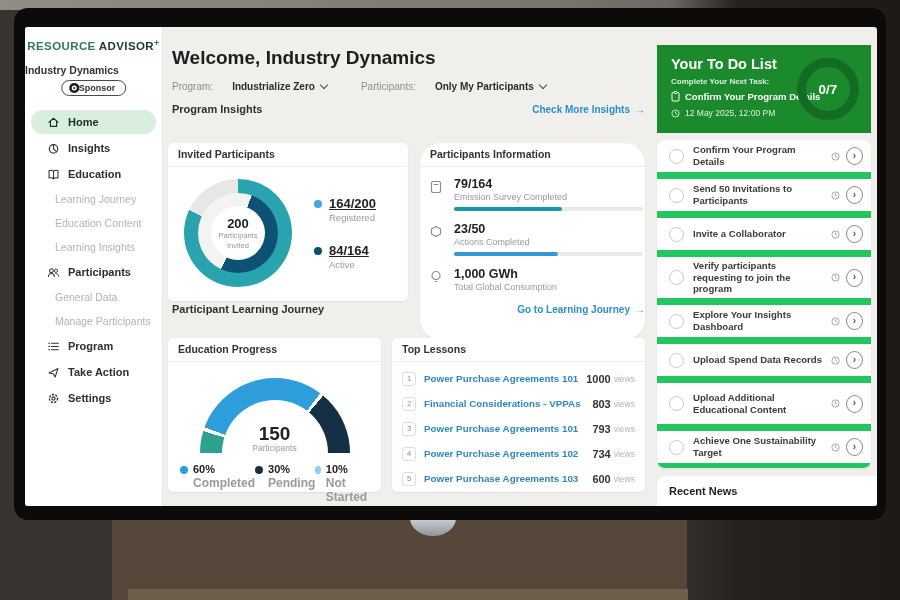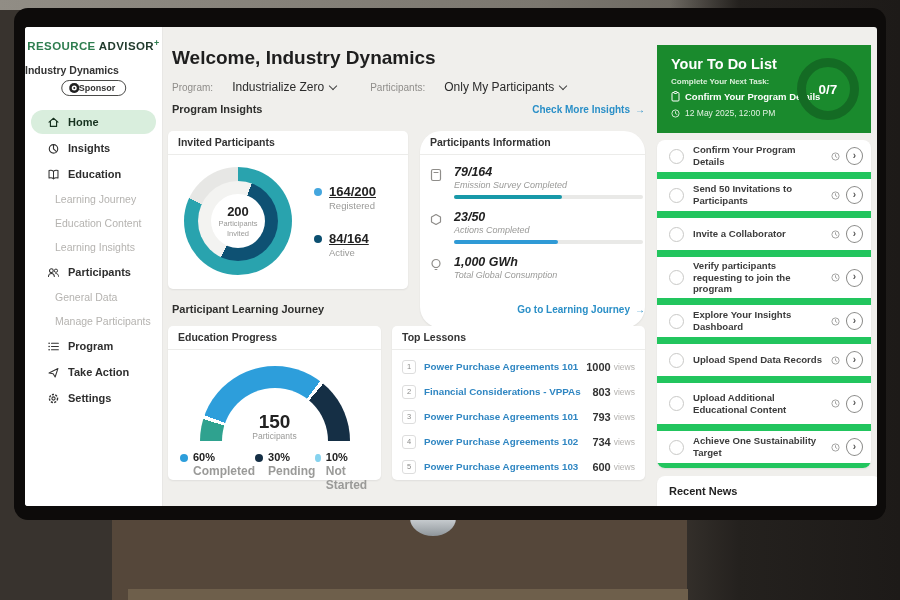--- a/index.html
+++ b/index.html
@@ -35,47 +35,47 @@
   .nav-item{height:24px;display:flex;align-items:center;gap:8px;padding-left:16px;
     font-size:11px;font-weight:bold;color:#2e2e2e;margin:1px 6px;}
   .nav-item.active{background:#d9eedd;border-radius:13px;color:#17321f;}
   .nav-item.sub{font-weight:normal;color:#b5b3b0;padding-left:24px;font-size:10.5px;height:22px;}
   .nav-item svg{flex:0 0 auto;}
   
   .main{position:absolute;left:137px;top:0;width:493px;height:100%;}
   .h1{position:absolute;left:10px;top:20px;font-size:19px;font-weight:bold;color:#1e1e1e;}
   .filters{position:absolute;left:10px;top:53px;display:flex;gap:34px;align-items:center;}
   .f-label{color:#8f8d8a;font-size:10px;margin-right:5px;}
-  .f-value{font-size:12px;font-weight:normal;color:#2b2b2b;padding-left:14px;}
+  .f-value{font-size:10px;font-weight:bold;color:#2b2b2b;padding-left:14px;}
   .chev{display:inline-block;width:5px;height:5px;border-right:1.6px solid #444;
     border-bottom:1.6px solid #444;transform:rotate(45deg);margin-left:6px;vertical-align:2px;}
   .sec-row{position:absolute;left:10px;right:10px;display:flex;justify-content:space-between;align-items:center;}
   .sec-title{font-size:11px;font-weight:bold;color:#2f2f2d;}
   .sec-link{font-size:10px;font-weight:bold;color:#2a8fc7;display:flex;gap:5px;cursor:pointer;}
-  .card{position:absolute;background:#fff;border-radius:5px;box-shadow:0 1px 2px rgba(0,0,0,.07);}
+  .card{position:absolute;background:#fff;border-radius:5px;box-shadow:0 1px 2px rgba(0,0,0,.07);margin-top:12px;}
   .card-title{height:23px;line-height:23px;padding:0 10px;font-size:10.5px;font-weight:bold;
     color:#333;border-bottom:1px solid #ececea;}
   
   .inv-body{display:flex;align-items:center;padding:12px 8px 0 16px;}
   .donut{position:relative;width:108px;height:108px;border-radius:50%;
     background:conic-gradient(#29a3ae 0 295deg,#e7e7e5 295deg 360deg);}
   .donut-inner{position:absolute;inset:14px;border-radius:50%;
     background:conic-gradient(from 20deg,#0e5173 0 185deg,#f3f3f1 185deg 360deg);}
   .donut-hole{position:absolute;inset:27px;border-radius:50%;background:#fff;}
   .donut-center{position:absolute;inset:0;display:flex;flex-direction:column;
     align-items:center;justify-content:center;text-align:center;}
   .dc-val{font-size:13px;font-weight:bold;color:#222;}
   .dc-sub{font-size:7.5px;color:#9a9a98;line-height:1.3;}
   .inv-legend{margin-left:22px;display:flex;flex-direction:column;gap:20px;}
   .lg-item{display:flex;align-items:flex-start;gap:7px;}
   .dot{width:8px;height:8px;border-radius:50%;margin-top:4px;}
   .lg-val{font-size:13px;font-weight:bold;color:#222;text-decoration:underline;}
   .lg-lab{font-size:9.5px;color:#9a9a98;margin-top:1px;}
   
-  .pi-body{padding:10px 2px 0 10px;display:flex;flex-direction:column;gap:11px;font-style:italic;}
+  .pi-body{padding:10px 2px 0 10px;display:flex;flex-direction:column;gap:11px;}
   .pi-row{display:flex;gap:8px;}
   .pi-ic{width:16px;padding-top:3px;color:#8f8d8a;}
   .pi-main{flex:1;}
   .pi-val{font-size:12.5px;font-weight:bold;color:#222;}
   .pi-lab{font-size:9px;color:#9a9a98;margin-top:1px;}
   .bar{height:4px;border-radius:2px;background:#e9e9e7;margin-top:5px;}
   .bar i{display:block;height:100%;border-radius:2px;}
   
   .gauge-wrap{position:relative;width:150px;height:75px;margin:16px auto 0;overflow:hidden;}
   .gauge{position:absolute;left:0;top:0;width:150px;height:150px;border-radius:50%;

